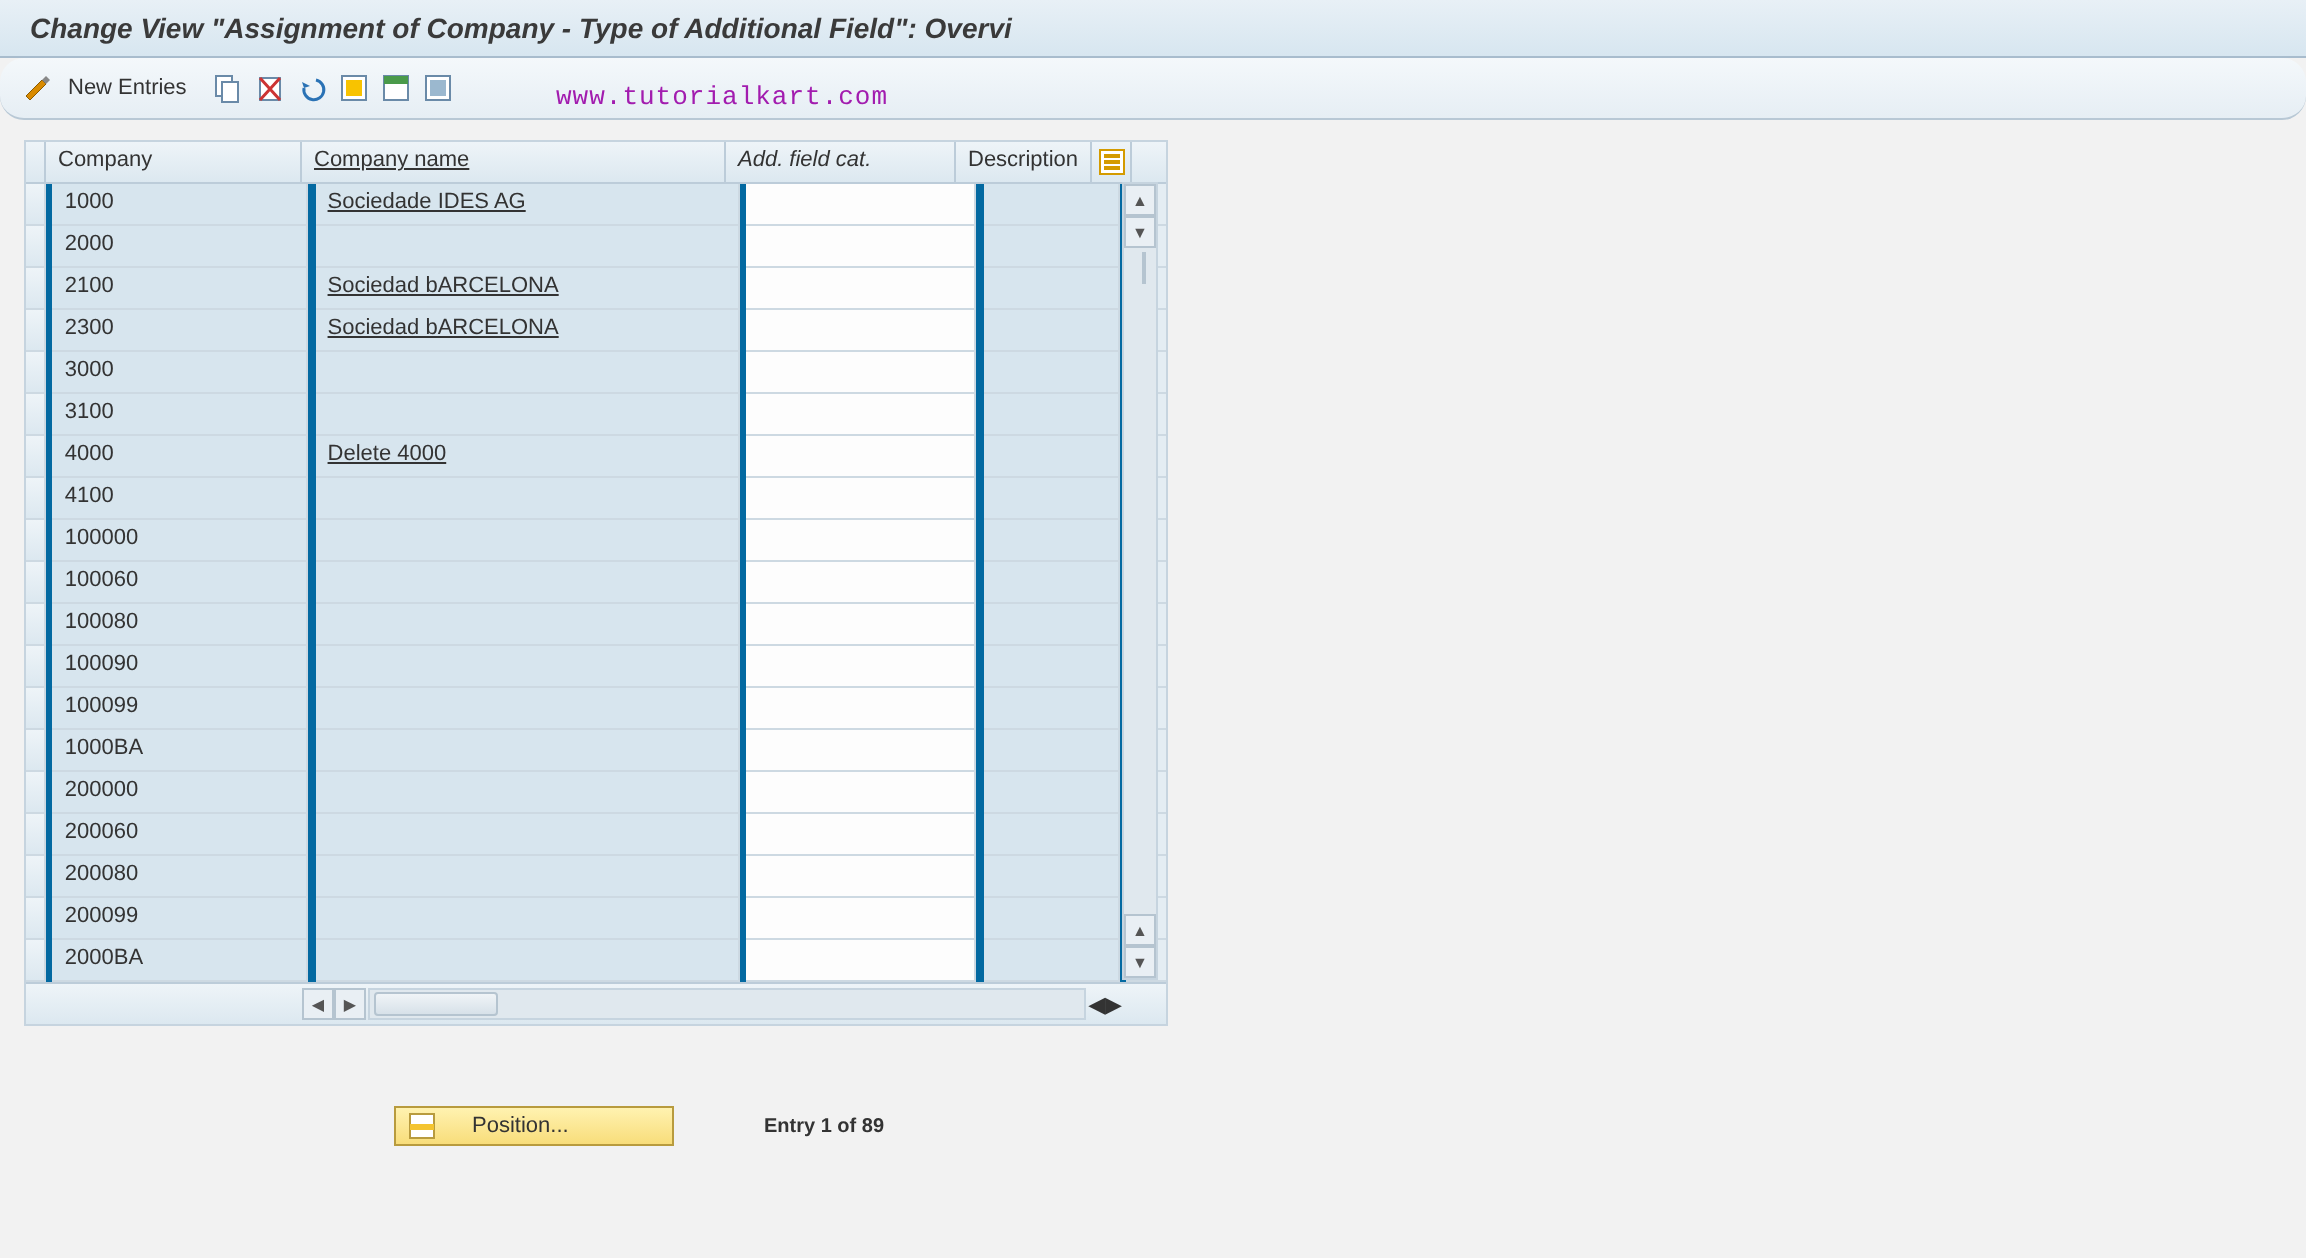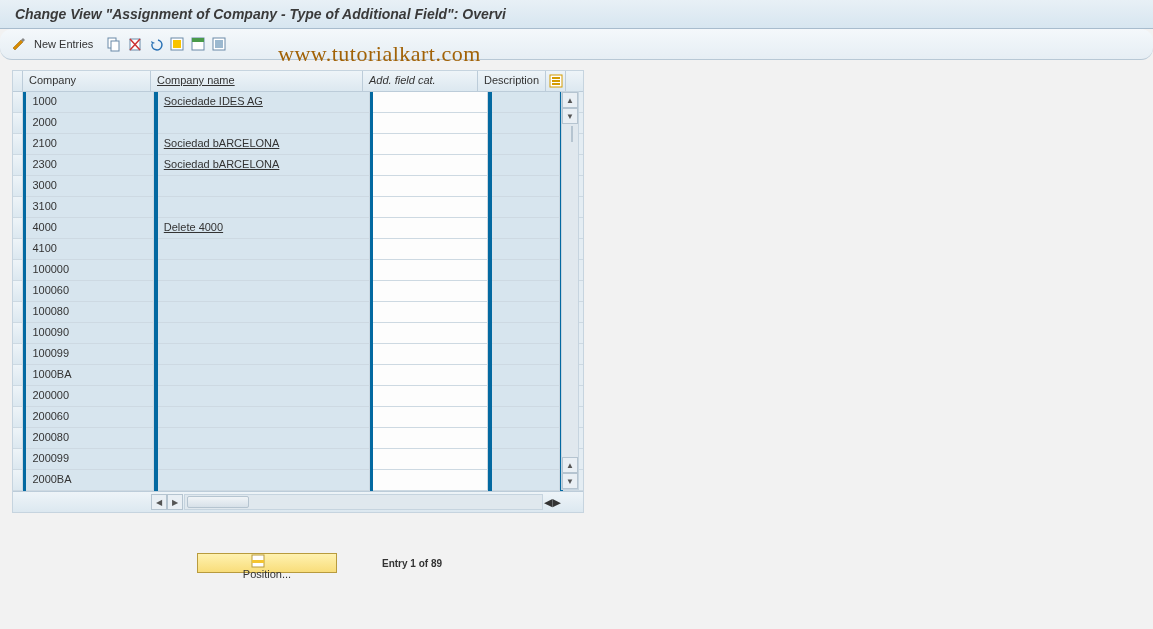--- a/index.html
+++ b/index.html
@@ -50,23 +50,23 @@
     color: #333;
     margin-left: 3px;
     margin-right: 12px;
     cursor: pointer;
   }
   .toolbar svg { display:block; }
   .watermark {
     position: absolute;
     top: 41px;
     left: 278px;
-    font-size: 22px;
-    color: #a16207;
-    font-family: Liberation Serif, serif;
+    font-size: 13px;
+    color: #a21caf;
+    font-family: Liberation Mono, monospace;
     font-weight: normal;
     letter-spacing: 0.5px;
     pointer-events: none;
   }
   .content-wrap {
     padding: 10px 12px;
   }
   .grid-panel {
     width: 570px;
     border: 1px solid #c6d4df;
@@ -187,21 +187,20 @@
     display:inline-flex;
     align-items:center;
     background: linear-gradient(to bottom, #fff2b0, #f8dd7a);
     border: 1px solid #b89b3e;
     height: 20px;
     width: 140px;
     padding: 0 6px;
     box-sizing:border-box;
     cursor:pointer;
     position:relative;
-    flex-direction:column;
   }
   .position-btn .icon {
     width:14px;height:14px;margin-right:18px;display:inline-block;
   }
   .position-btn-text {
     font-size:11px;color:#333;
   }
   .entry-text {
     margin-left: 45px;
     font-size:10px;color:#333;font-weight:bold;

